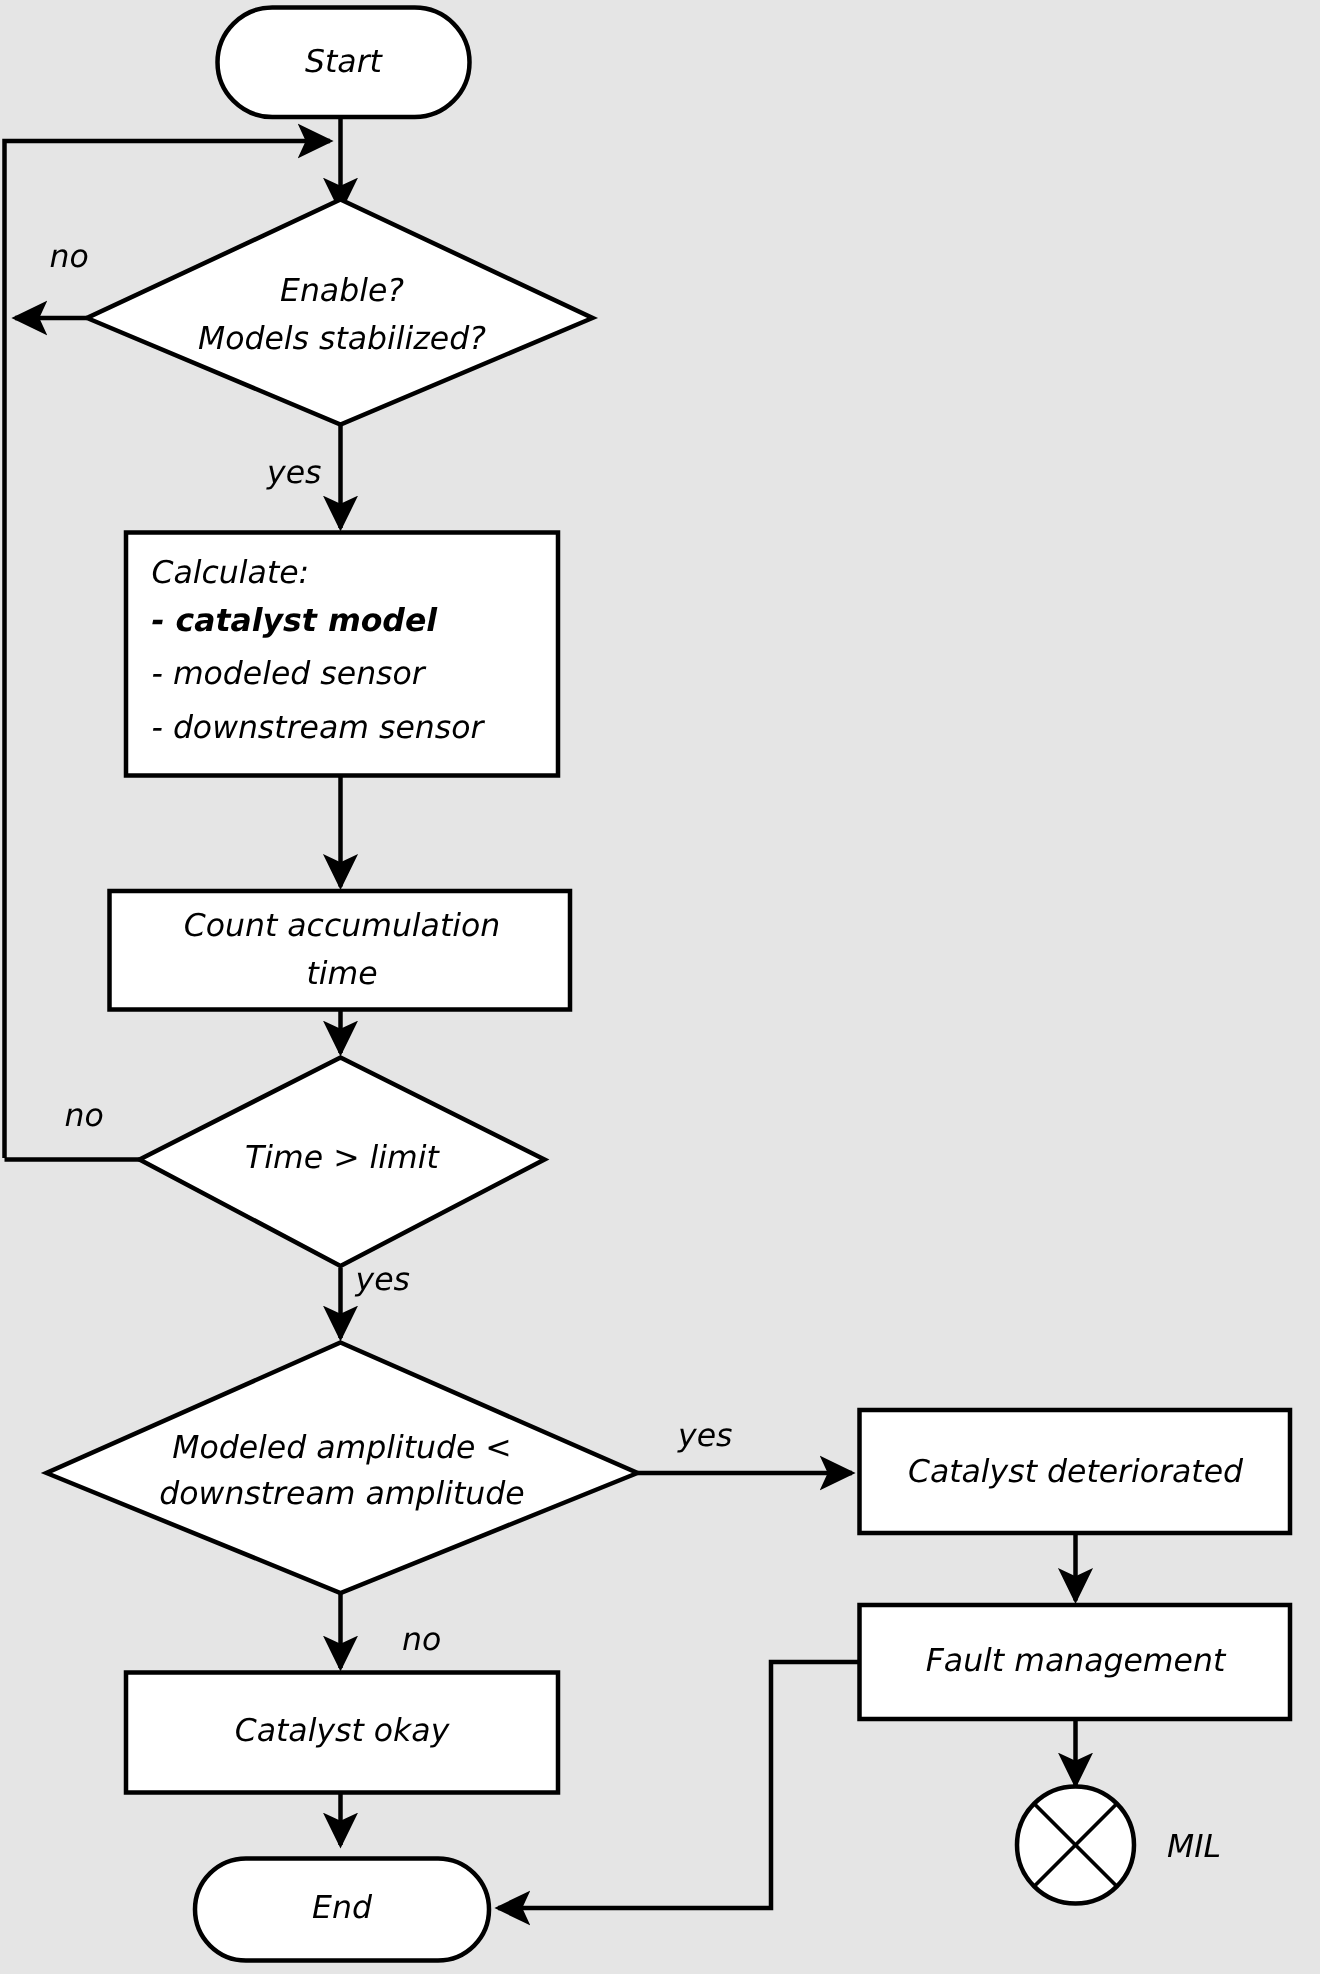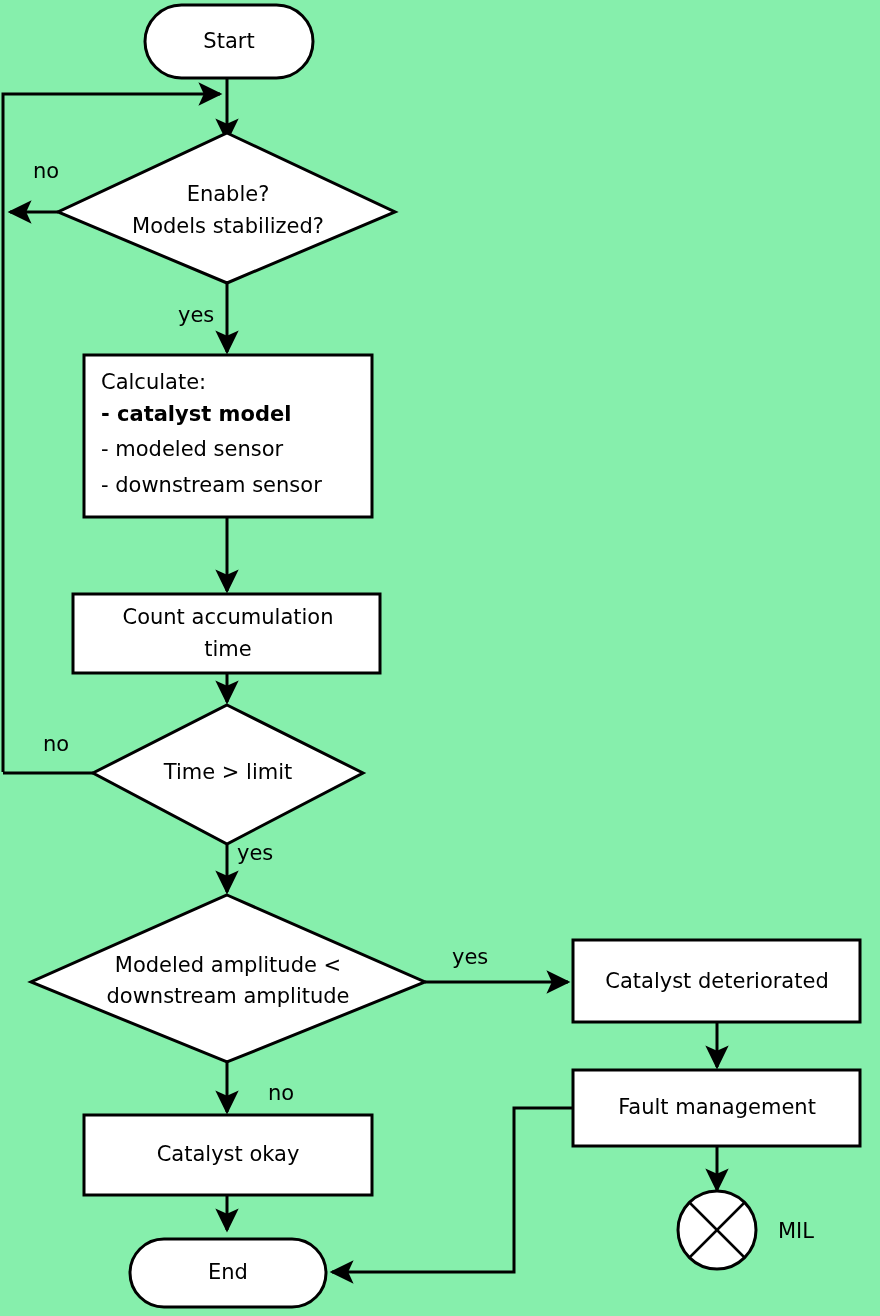--- a/index.html
+++ b/index.html
@@ -4,22 +4,23 @@
 <style>
   html, body {
     margin: 0;
     padding: 0;
     background: #ffffff;
   }
   #flowchart-root {
     position: relative;
     width: 880px;
     height: 1316px;
-    background: #86efac;
-    font-family: "DejaVu Sans", sans-serif;
+    background: #e5e5e5;
+    font-family: "DejaVu Sans", sans-serif;
+    font-style: italic;
   }
   svg.chart {
     display: block;
     width: 880px;
     height: 1316px;
   }
   .shape {
     fill: #ffffff;
     stroke: #000000;
     stroke-width: 3;

